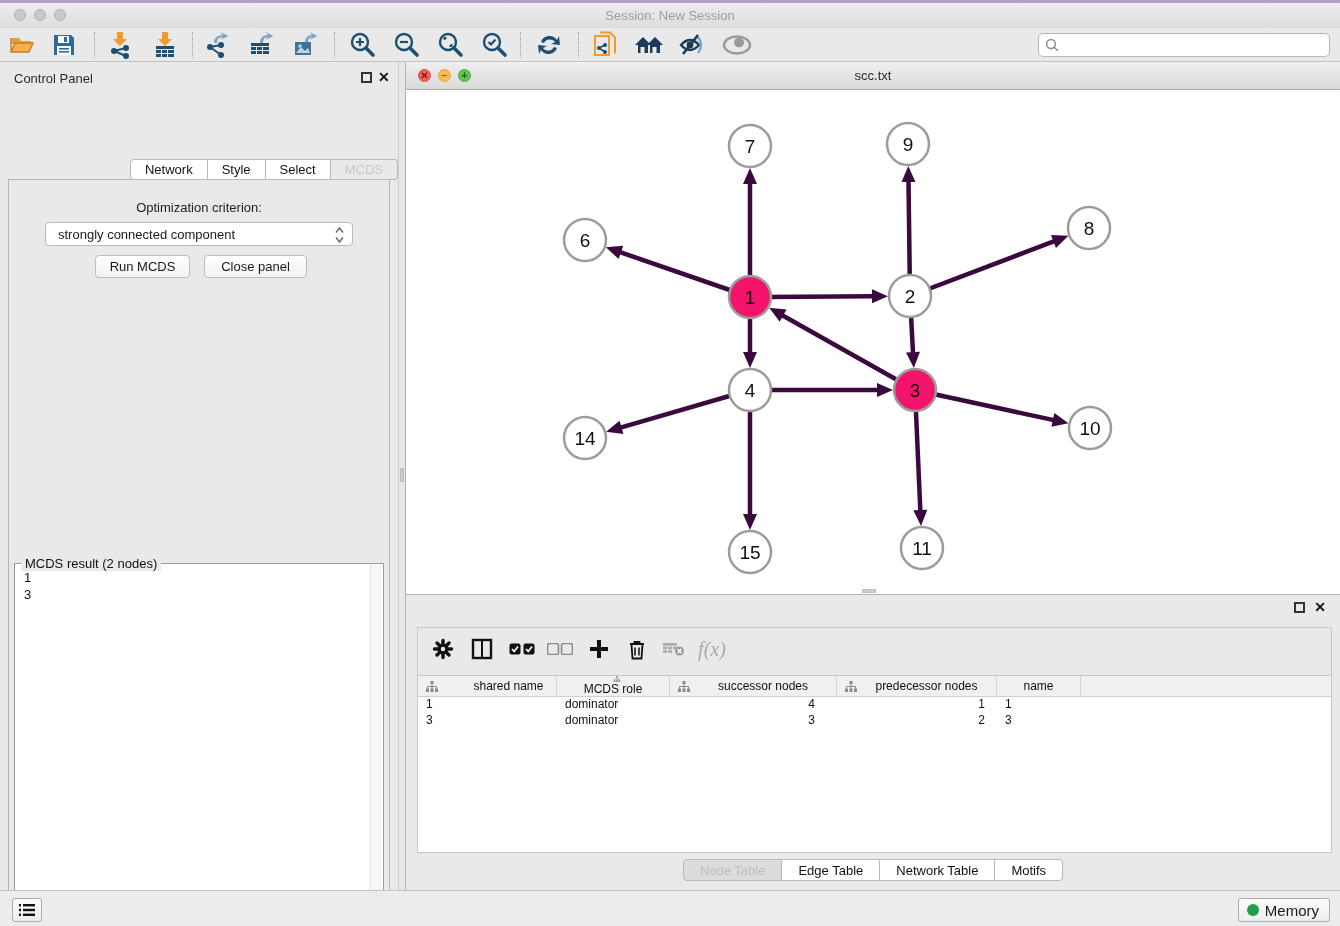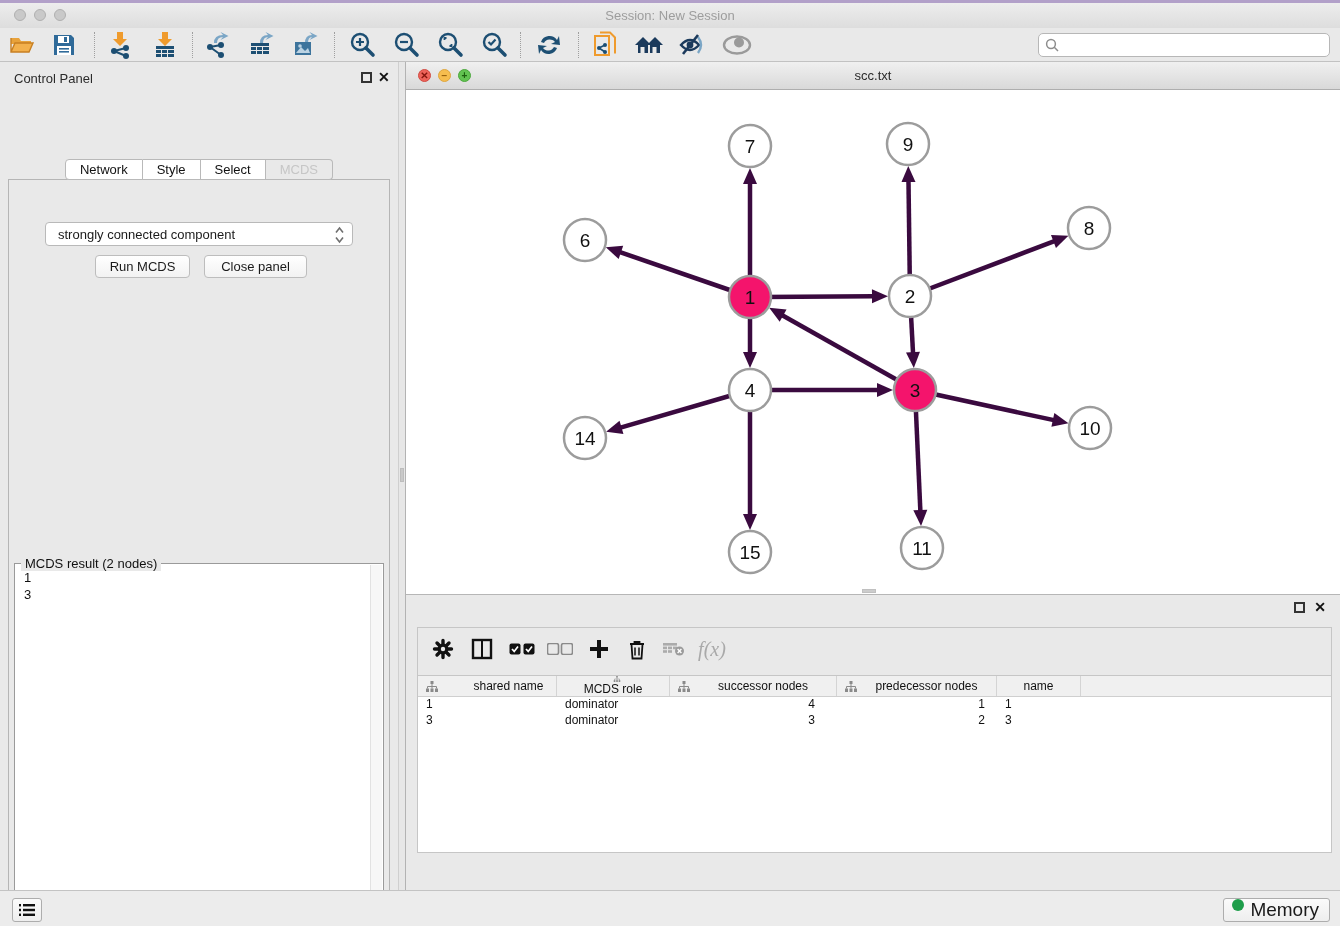--- a/index.html
+++ b/index.html
@@ -18,21 +18,21 @@
   .tb-icon { position:absolute; top:17px; transform:translate(-50%,-50%); width:32px; height:32px; display:flex; align-items:center; justify-content:center; cursor:default; }
   .tb-sep { position:absolute; top:4px; height:26px; border-left:1px dotted #9f9f9f; }
   #search-wrap { position:absolute; right:10px; top:5px; width:292px; height:24px; background:#ffffff; border:1px solid #b7b7b7; border-radius:5px; display:flex; align-items:center; padding-left:6px; }
   #search-input { border:none; outline:none; flex:1; height:20px; font-size:13px; background:transparent; margin-left:4px; }
 
   
   #control-panel { top:62px; left:0; width:398px; height:828px; background:#e9e9e9; }
   #cp-title { left:14px; top:9px; font-size:13px; color:#2b2b2b; }
   .panel-float { width:11px; height:11px; border:2px solid #333; top:10px; }
   .panel-close { top:8px; font-size:14px; font-weight:bold; color:#111; line-height:14px; }
-  #cp-tabs { top:97px; left:0; width:100%; display:flex; justify-content:center; z-index:2; }
+  #cp-tabs { top:97px; left:0; width:100%; display:flex; justify-content:flex-end; z-index:2; }
   .tab { height:21px; line-height:20px; padding:0 14px; background:#ffffff; border:1px solid #b9b9b9; border-left:none; font-size:13px; color:#111; cursor:default; }
   .tab:first-child { border-left:1px solid #b9b9b9; border-radius:4px 0 0 4px; }
   .tab:last-child { border-radius:0 4px 4px 0; }
   .tab.selected { background:#e9e9e9; color:#c6c6c6; }
   #cp-body { top:117px; left:8px; width:382px; height:763px; border:1px solid #b5b5b5; background:#e9e9e9; }
   #opt-label { top:20px; width:100%; text-align:center; font-size:13px; color:#1d1d1d; }
   #criterion-select { top:42px; left:36px; width:308px; height:24px; background:#fff; border:1px solid #b9b9b9; border-radius:4px; display:flex; align-items:center; font-size:13px; padding-left:12px; cursor:default; }
   #criterion-chevrons { position:absolute; right:8px; top:3px; }
   .cp-btn { top:75px; height:23px; background:linear-gradient(#ffffff,#f2f2f2); border:1px solid #bdbdbd; border-radius:4px; font-size:13px; text-align:center; line-height:21px; cursor:default; }
   #run-btn { left:86px; width:95px; }
@@ -75,21 +75,21 @@
   .td.right2 { text-align:right; padding-right:12px; }
   #tp-tabs { position:absolute; bottom:9px; left:0; width:100%; display:flex; justify-content:center; }
   .tp-tab { height:22px; line-height:21px; padding:0 16px; background:#ffffff; border:1px solid #b9b9b9; border-left:none; font-size:13px; color:#111; cursor:default; }
   .tp-tab:first-child { border-left:1px solid #b9b9b9; border-radius:4px 0 0 4px; }
   .tp-tab:last-child { border-radius:0 4px 4px 0; }
   .tp-tab.selected { background:#dcdcdc; color:#bdbdbd; }
 
   
   #status-bar { top:890px; left:0; width:1340px; height:36px; background:#ececec; border-top:1px solid #c3c3c3; }
   #list-btn { left:12px; top:7px; width:30px; height:24px; background:linear-gradient(#fbfbfb,#eeeeee); border:1px solid #adadad; border-radius:3px; display:flex; align-items:center; justify-content:center; cursor:default; }
-  #memory-btn { right:10px; top:7px; height:24px; padding:0 10px 0 8px; background:linear-gradient(#fbfbfb,#eeeeee); border:1px solid #adadad; border-radius:3px; display:flex; align-items:flex-start; gap:6px; font-size:19px; cursor:default; }
+  #memory-btn { right:10px; top:7px; height:24px; padding:0 10px 0 8px; background:linear-gradient(#fbfbfb,#eeeeee); border:1px solid #adadad; border-radius:3px; display:flex; align-items:center; gap:6px; font-size:15px; cursor:default; }
   #memory-dot { width:12px; height:12px; border-radius:50%; background:#1f9e4b; }
 </style>
 </head>
 <body>
 
 <div id="desktop-strip" class="abs"></div>
 <div id="app-titlebar" class="abs">
   <div class="abs tl-gray" style="left:14px;"></div>
   <div class="abs tl-gray" style="left:34px;"></div>
   <div class="abs tl-gray" style="left:54px;"></div>
@@ -251,20 +251,21 @@
   <div id="cp-title" class="abs">Control Panel</div>
   <div class="abs panel-float" style="left:361px;"></div>
   <div class="abs panel-close" style="left:378px;">✕</div>
   <div id="cp-tabs" class="abs">
       <div class="tab">Network</div>
       <div class="tab">Style</div>
       <div class="tab">Select</div>
       <div class="tab selected">MCDS</div>
     </div>
   <div id="cp-body" class="abs">
+    <div id="opt-label" class="abs">Optimization criterion:</div>
     <div id="criterion-select" class="abs">
       <span>strongly connected component</span>
       <svg id="criterion-chevrons" width="9" height="18" viewBox="0 0 9 18">
           <path d="M1 6.5 L4.5 2 L8 6.5" fill="none" stroke="#6f6f6f" stroke-width="1.6"></path>
           <path d="M1 11.5 L4.5 16 L8 11.5" fill="none" stroke="#6f6f6f" stroke-width="1.6"></path>
         </svg>
     </div>
     <div id="run-btn" class="abs cp-btn">Run MCDS</div>
     <div id="closepanel-btn" class="abs cp-btn">Close panel</div>
     <div id="result-box" class="abs">
@@ -465,20 +466,26 @@
         <div class="tr">
           <div class="td left" style="width: 139px;">3</div>
           <div class="td left" style="width: 113px;">dominator</div>
           <div class="td right" style="width: 167px;">3</div>
           <div class="td right2" style="width: 160px;">2</div>
           <div class="td left" style="width: 84px;">3</div>
         </div>
       </div>
   </div>
 
+  <div id="tp-tabs">
+      <div class="tp-tab selected">Node Table</div>
+      <div class="tp-tab">Edge Table</div>
+      <div class="tp-tab">Network Table</div>
+      <div class="tp-tab">Motifs</div>
+    </div>
 </div>
 
 <div id="status-bar" class="abs">
   <div id="list-btn" class="abs">
     <svg width="16" height="14" viewBox="0 0 16 14">
         <g fill="#111">
           <rect x="0" y="1" width="2" height="2.4"></rect>
           <rect x="4" y="1" width="12" height="2.4"></rect>
           <rect x="0" y="5.8" width="2" height="2.4"></rect>
           <rect x="4" y="5.8" width="12" height="2.4"></rect>

